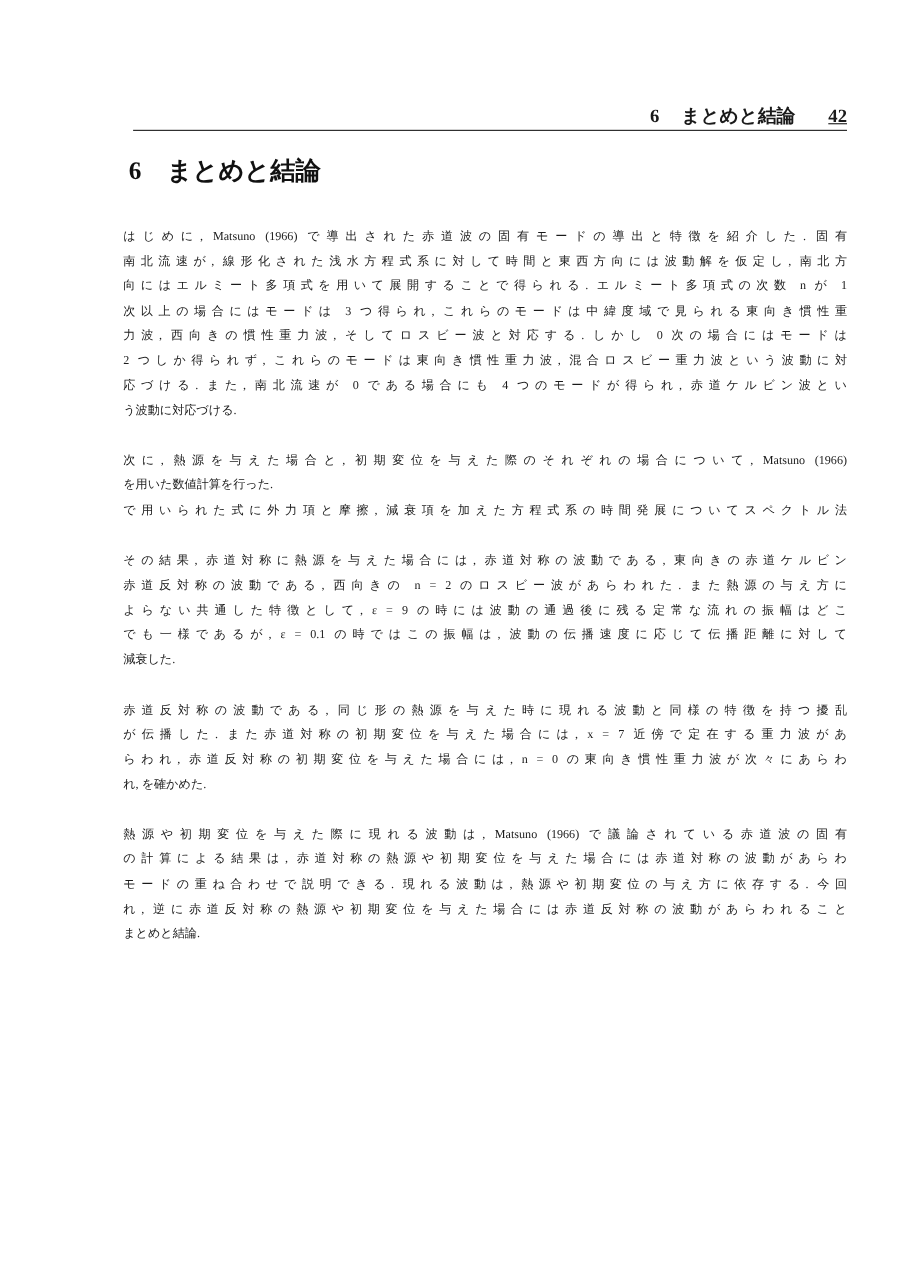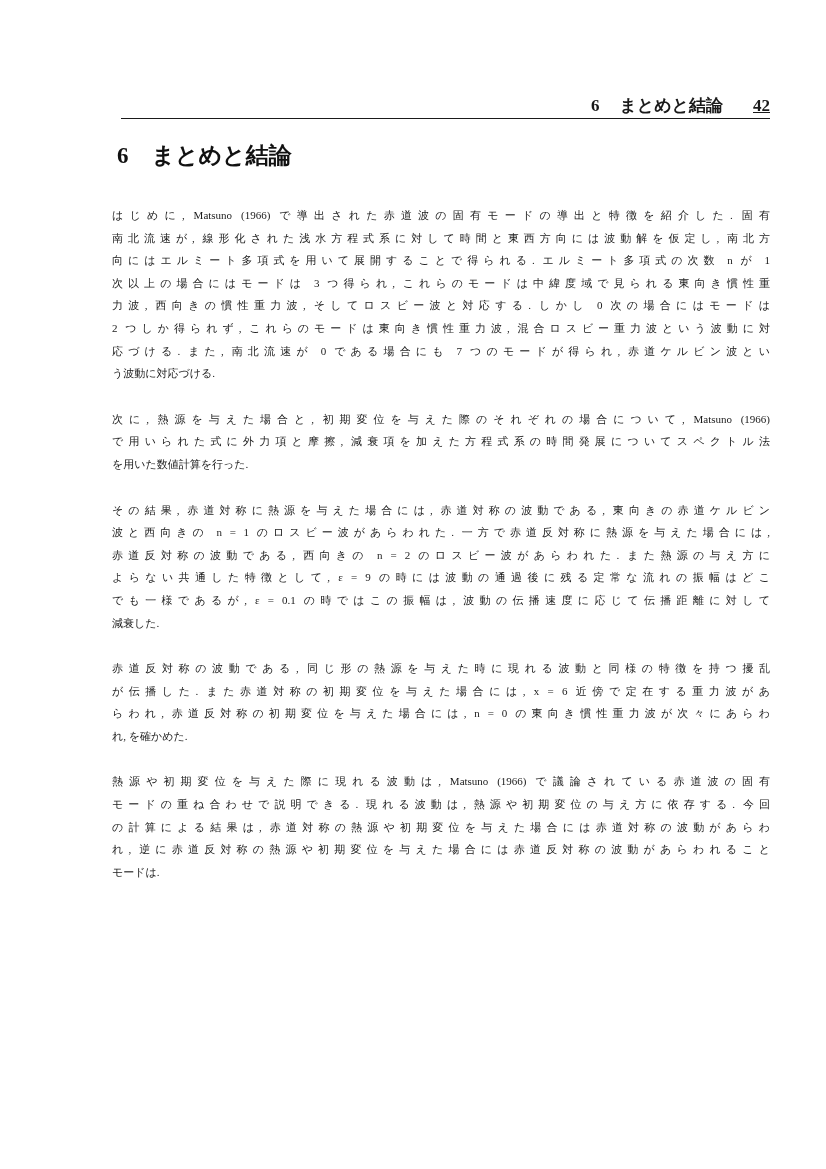--- a/index.html
+++ b/index.html
@@ -103,44 +103,43 @@
   <h1 class="section-heading"><span class="sec-num">6</span><span class="sec-title">まとめと結論</span></h1>
 
   <div class="body-text">
     <div class="paragraph">
         <div class="line">はじめに, Matsuno (1966) で導出された赤道波の固有モードの導出と特徴を紹介した. 固有</div>
         <div class="line">南北流速が, 線形化された浅水方程式系に対して時間と東西方向には波動解を仮定し, 南北方</div>
         <div class="line">向にはエルミート多項式を用いて展開することで得られる. エルミート多項式の次数 n が 1</div>
         <div class="line">次以上の場合にはモードは 3 つ得られ, これらのモードは中緯度域で見られる東向き慣性重</div>
         <div class="line">力波, 西向きの慣性重力波, そしてロスビー波と対応する. しかし 0 次の場合にはモードは</div>
         <div class="line">2 つしか得られず, これらのモードは東向き慣性重力波, 混合ロスビー重力波という波動に対</div>
-        <div class="line">応づける. また, 南北流速が 0 である場合にも 7 つのモードが得られ, 赤道ケルビン波とい</div>
+        <div class="line">応づける. また, 南北流速が 0 である場合にも 4 つのモードが得られ, 赤道ケルビン波とい</div>
         <div class="line last">う波動に対応づける.</div>
       </div>
     <div class="paragraph">
         <div class="line">次に, 熱源を与えた場合と, 初期変位を与えた際のそれぞれの場合について, Matsuno (1966)</div>
+        <div class="line last">を用いた数値計算を行った.</div>
         <div class="line">で用いられた式に外力項と摩擦, 減衰項を加えた方程式系の時間発展についてスペクトル法</div>
-        <div class="line last">を用いた数値計算を行った.</div>
       </div>
     <div class="paragraph">
         <div class="line">その結果, 赤道対称に熱源を与えた場合には, 赤道対称の波動である, 東向きの赤道ケルビン</div>
-        <div class="line">波と西向きの n = 1 のロスビー波があらわれた. 一方で赤道反対称に熱源を与えた場合には,</div>
         <div class="line">赤道反対称の波動である, 西向きの n = 2 のロスビー波があらわれた. また熱源の与え方に</div>
         <div class="line">よらない共通した特徴として, ε = 9 の時には波動の通過後に残る定常な流れの振幅はどこ</div>
         <div class="line">でも一様であるが, ε = 0.1 の時ではこの振幅は, 波動の伝播速度に応じて伝播距離に対して</div>
         <div class="line last">減衰した.</div>
       </div>
     <div class="paragraph">
         <div class="line">赤道反対称の波動である, 同じ形の熱源を与えた時に現れる波動と同様の特徴を持つ擾乱</div>
-        <div class="line">が伝播した. また赤道対称の初期変位を与えた場合には, x = 6 近傍で定在する重力波があ</div>
+        <div class="line">が伝播した. また赤道対称の初期変位を与えた場合には, x = 7 近傍で定在する重力波があ</div>
         <div class="line">らわれ, 赤道反対称の初期変位を与えた場合には, n = 0 の東向き慣性重力波が次々にあらわ</div>
         <div class="line last">れ, を確かめた.</div>
       </div>
     <div class="paragraph">
         <div class="line">熱源や初期変位を与えた際に現れる波動は, Matsuno (1966) で議論されている赤道波の固有</div>
+        <div class="line">の計算による結果は, 赤道対称の熱源や初期変位を与えた場合には赤道対称の波動があらわ</div>
         <div class="line">モードの重ね合わせで説明できる. 現れる波動は, 熱源や初期変位の与え方に依存する. 今回</div>
-        <div class="line">の計算による結果は, 赤道対称の熱源や初期変位を与えた場合には赤道対称の波動があらわ</div>
         <div class="line">れ, 逆に赤道反対称の熱源や初期変位を与えた場合には赤道反対称の波動があらわれること</div>
-        <div class="line last">モードは.</div>
+        <div class="line last">まとめと結論.</div>
       </div>
   </div>
 
 </div>
 
 </body></html>

